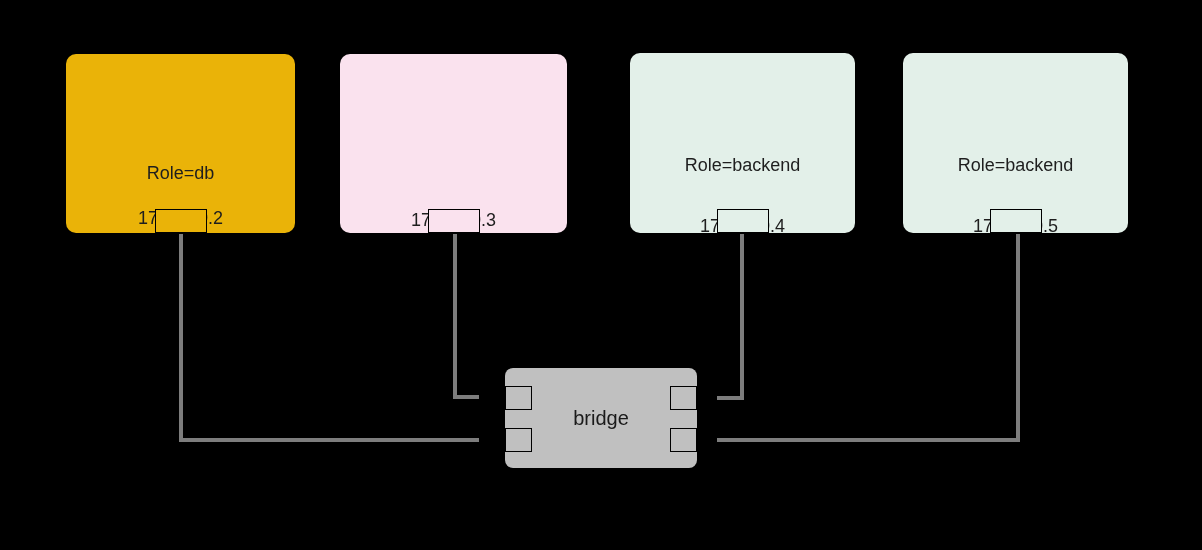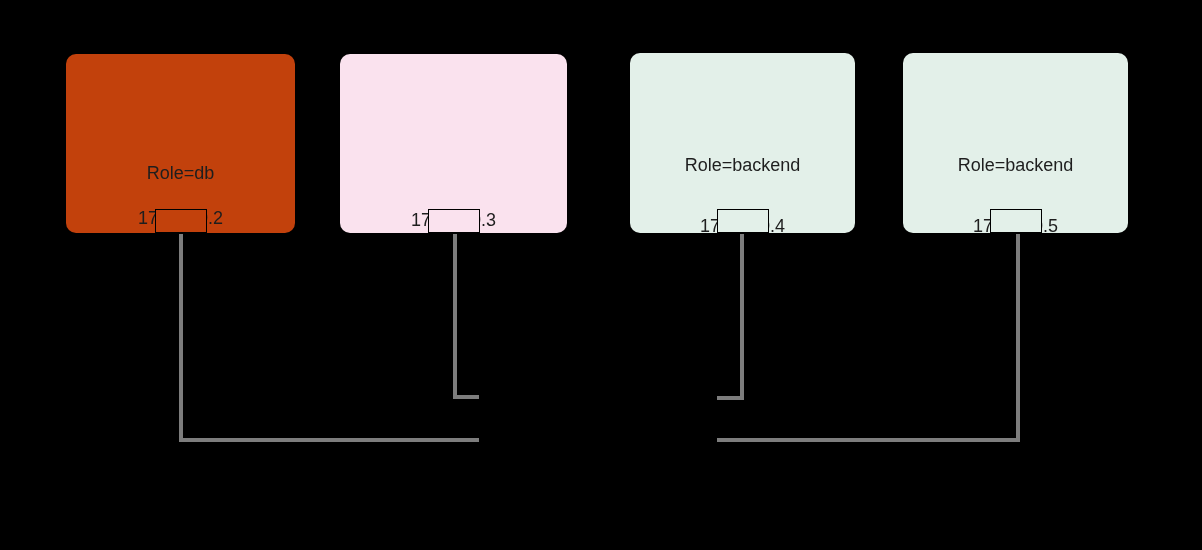--- a/index.html
+++ b/index.html
@@ -96,21 +96,21 @@
   .seg-b4-v { left: 740px;  top: 234px; width: 4px;   height: 166px; }
   .seg-b4-h { left: 717px;  top: 396px; width: 27px;  height: 4px; }
   .seg-b5-v { left: 1016px; top: 234px; width: 4px;   height: 208px; }
   .seg-b5-h { left: 717px;  top: 438px; width: 303px; height: 4px; }
 </style>
 </head>
 <body>
 
 <div class="canvas">
 
-  <div class="node node-1" style="background-color: #c2410c;">
+  <div class="node node-1" style="background-color: #eab308;">
     <div class="role-label">Role=db</div>
     <div class="ip-label">172.17.0.2</div>
     <div class="port"></div>
   </div>
 
   <div class="node node-2" style="background-color: rgb(250, 226, 238);">
     <div class="ip-label">172.17.0.3</div>
     <div class="port"></div>
   </div>
 
@@ -128,14 +128,21 @@
 
   <div class="seg seg-db-v" style="background-color: rgb(125, 125, 125);"></div>
   <div class="seg seg-db-h" style="background-color: rgb(125, 125, 125);"></div>
   <div class="seg seg-fe-v" style="background-color: rgb(125, 125, 125);"></div>
   <div class="seg seg-fe-h" style="background-color: rgb(125, 125, 125);"></div>
   <div class="seg seg-b4-v" style="background-color: rgb(125, 125, 125);"></div>
   <div class="seg seg-b4-h" style="background-color: rgb(125, 125, 125);"></div>
   <div class="seg seg-b5-v" style="background-color: rgb(125, 125, 125);"></div>
   <div class="seg seg-b5-h" style="background-color: rgb(125, 125, 125);"></div>
 
+  <div class="bridge" style="background-color: rgb(192, 192, 192);">
+    <span class="bridge-label">bridge</span>
+    <div class="bport bport-lt"></div>
+    <div class="bport bport-lb"></div>
+    <div class="bport bport-rt"></div>
+    <div class="bport bport-rb"></div>
+  </div>
 
 </div>
 
 </body></html>

